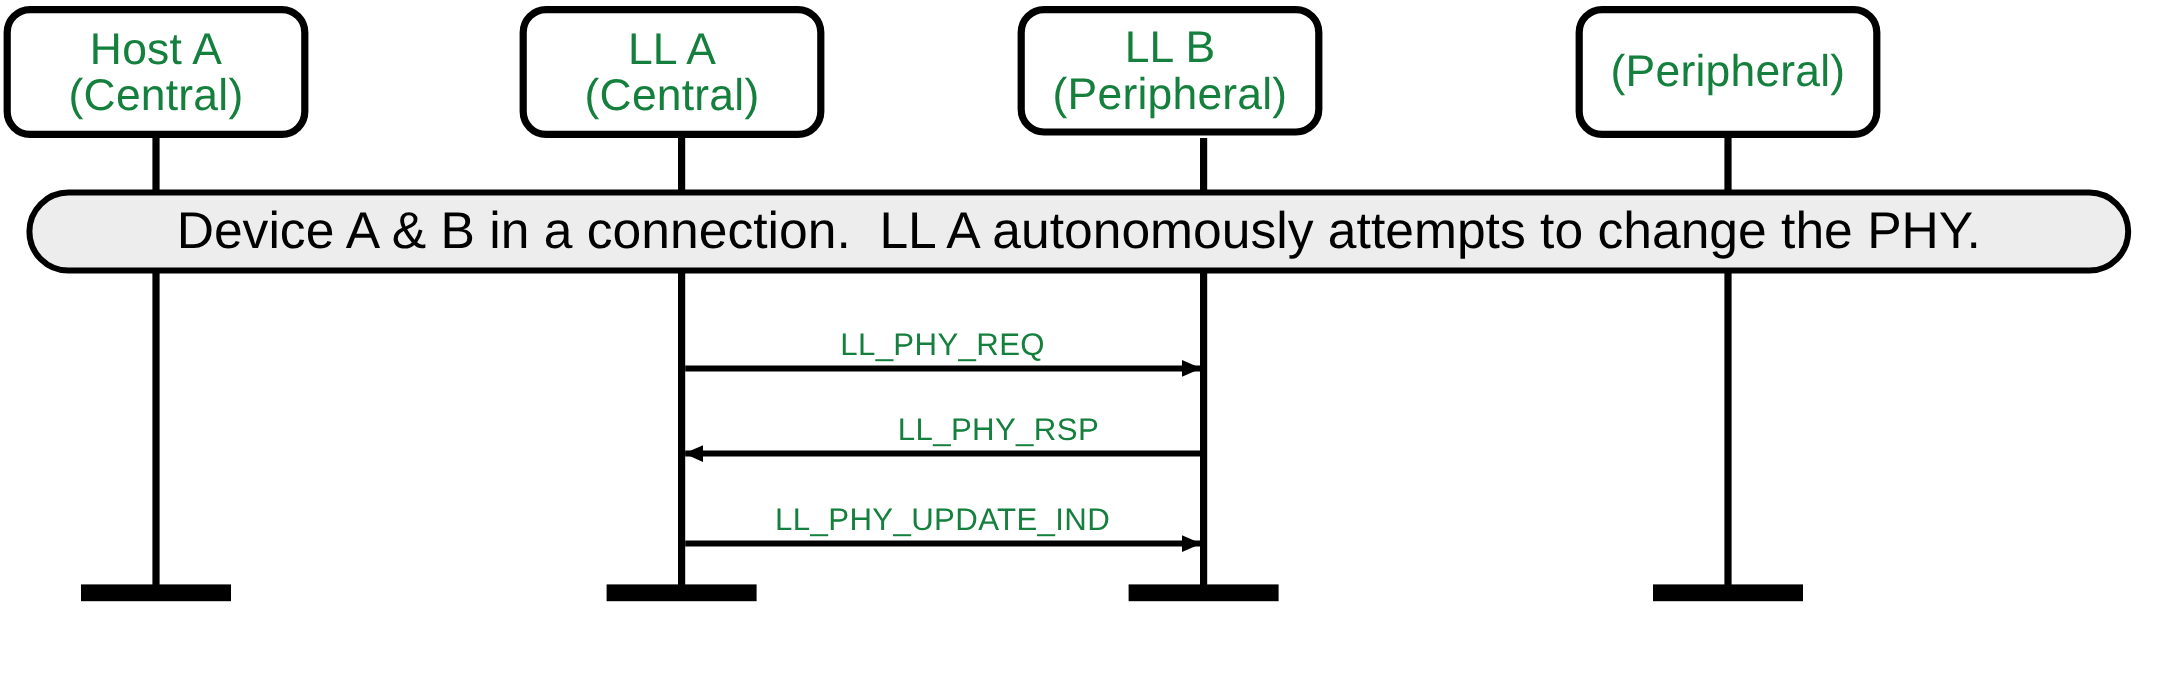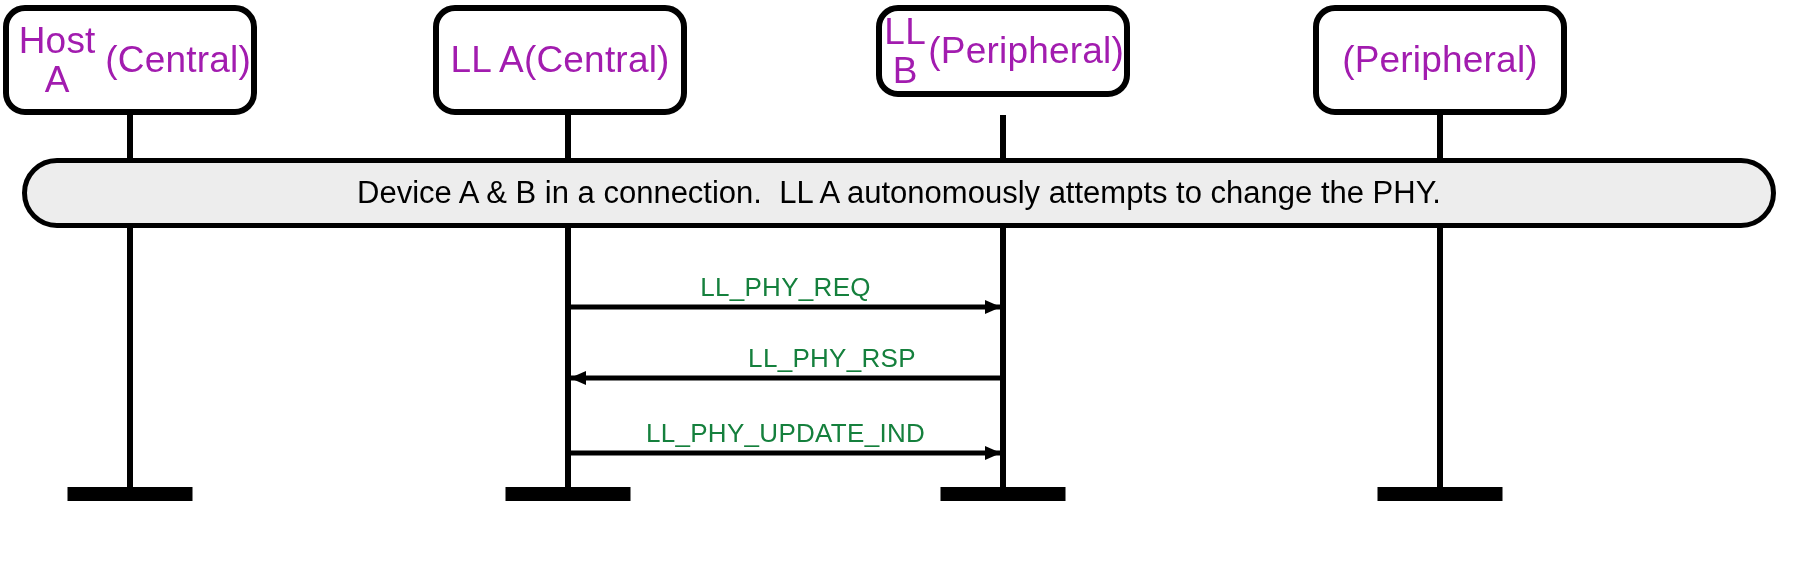--- a/index.html
+++ b/index.html
@@ -27,47 +27,47 @@
     height: 568px;
   }
   
   .actor-box {
     position: absolute;
     box-sizing: border-box;
     background: #ffffff;
     border: 6px solid #000000;
     border-radius: 22px;
     display: flex;
-    flex-direction: row;
+    flex-direction: column;
     align-items: center;
     justify-content: center;
     text-align: center;
     line-height: 1.06;
-    color: #a21caf;
+    color: #15803d;
   }
   .actor-name {
     font-size: 37px;
     letter-spacing: 0.2px;
   }
   .actor-role {
     font-size: 37px;
     letter-spacing: 0.2px;
   }
   
   .note-banner {
     position: absolute;
     box-sizing: border-box;
     background: #ededed;
     border: 5px solid #000000;
     border-radius: 36px;
     display: flex;
     align-items: center;
     justify-content: center;
     color: #000000;
-    font-size: 31px;
+    font-size: 43px;
     white-space: pre;
   }
   
   .msg-label {
     position: absolute;
     color: #15803d;
     font-size: 26px;
     letter-spacing: 0.3px;
     white-space: nowrap;
     transform: translateX(-50%);
@@ -109,21 +109,21 @@
 
   <div id="actors-layer">
       <div class="actor-box" style="left: 3px; top: 5px; width: 254px; height: 110px;">
         <div class="actor-name">Host A</div>
         <div class="actor-role">(Central)</div>
       </div>
       <div class="actor-box" style="left: 433px; top: 5px; width: 254px; height: 110px;">
         <div class="actor-name">LL A</div>
         <div class="actor-role">(Central)</div>
       </div>
-      <div class="actor-box" style="left: 876px; top: 5px; width: 254px; height: 92px;">
+      <div class="actor-box" style="left: 848px; top: 5px; width: 254px; height: 108px;">
         <div class="actor-name">LL B</div>
         <div class="actor-role">(Peripheral)</div>
       </div>
       <div class="actor-box" style="left: 1313px; top: 5px; width: 254px; height: 110px;">
         <div class="actor-role">(Peripheral)</div>
       </div>
     </div>
 
   <div class="note-banner" id="note-banner" style="left:22px; top:158px; width:1754px; height:70px;">
     <span>Device A &amp; B in a connection.  LL A autonomously attempts to change the PHY.</span>

